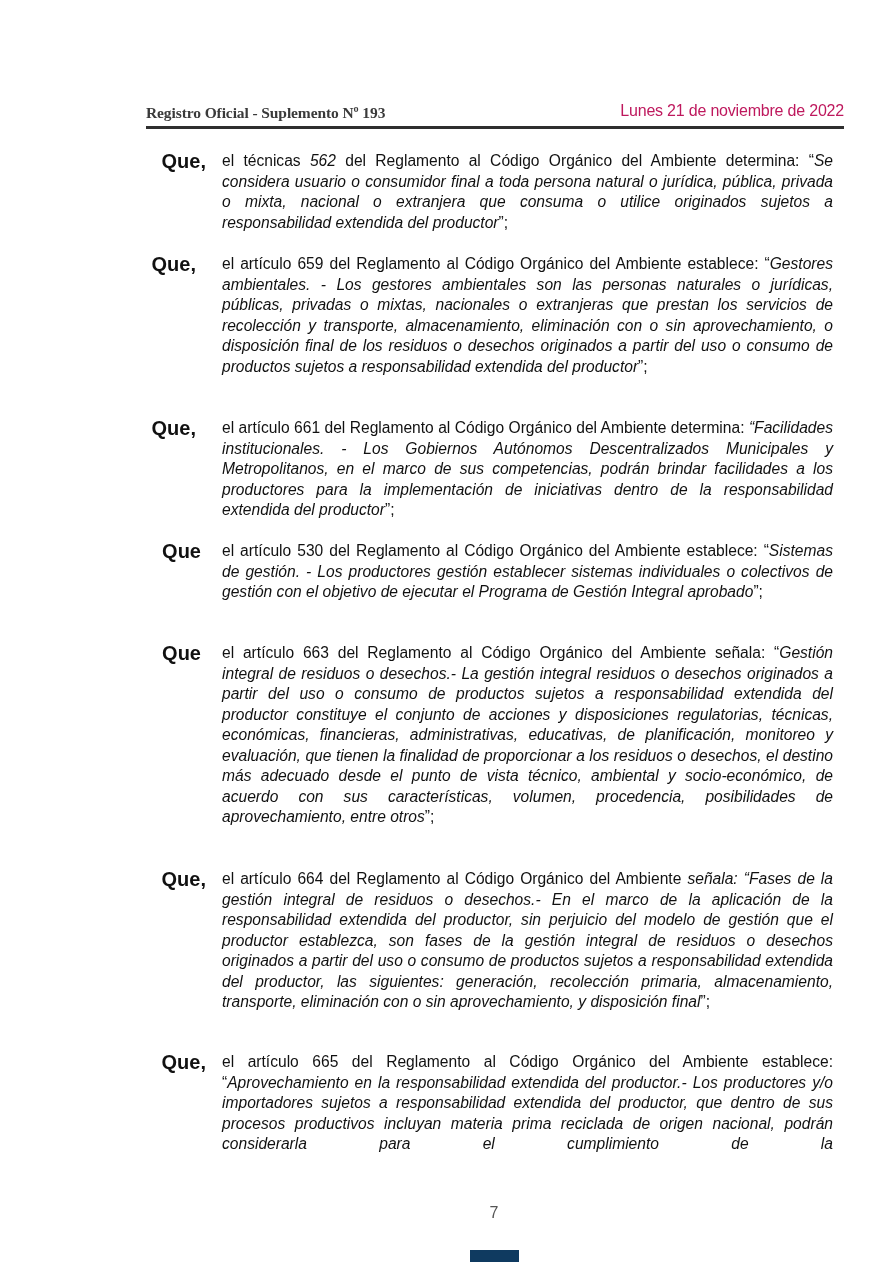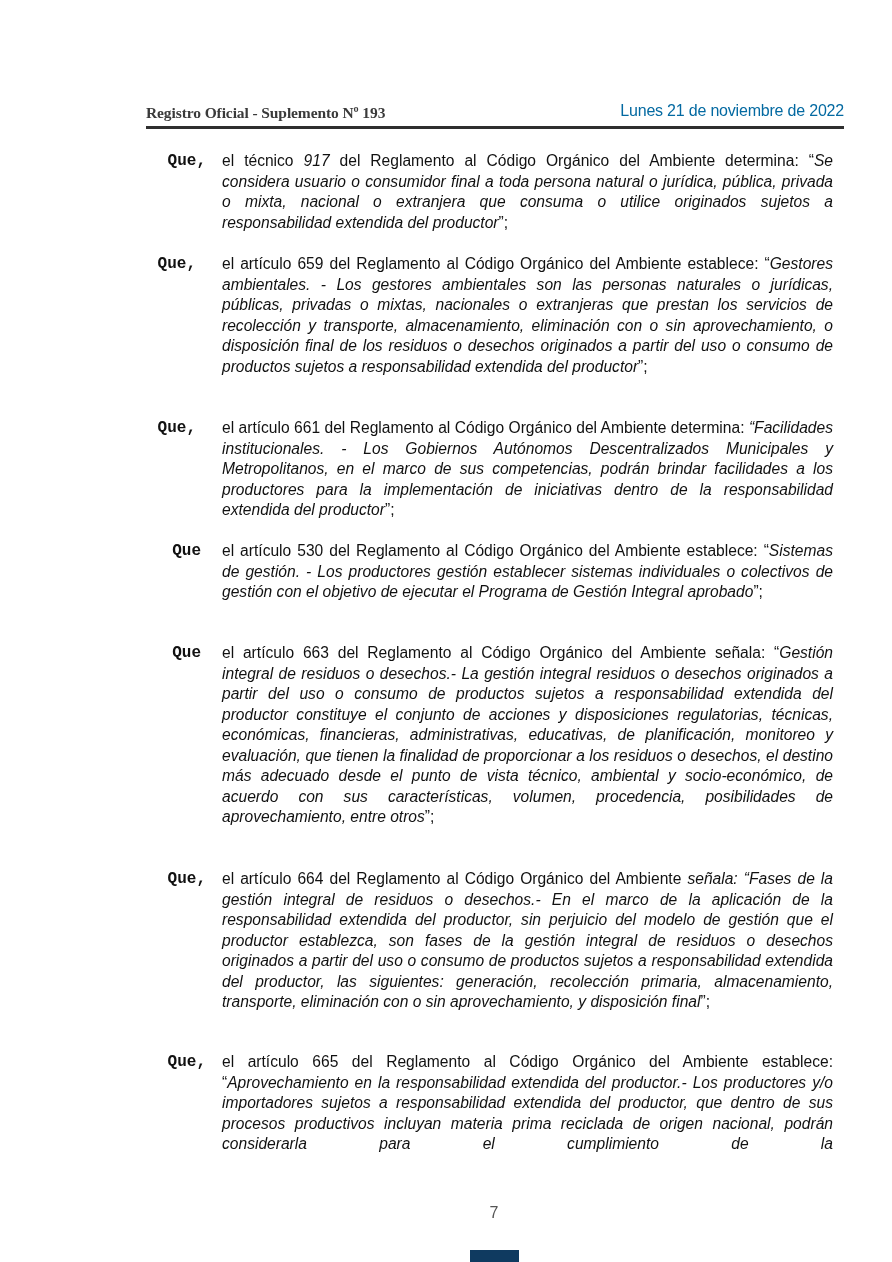--- a/index.html
+++ b/index.html
@@ -7,33 +7,33 @@
     .page { position: absolute; left: 0; top: 0; width: 892px; height: 1262px; background: #fff; margin-left: 48px; }
     .header { position: absolute; left: 98px; top: 102px; width: 698px; height: 24px; }
     .header-left {
       position: absolute; left: 0; top: 2px;
       font-family: "Liberation Serif", "DejaVu Serif", serif;
       font-weight: bold; font-size: 15.5px; color: #3a3a3a; letter-spacing: -0.1px;
     }
     .header-right {
       position: absolute; right: 0; top: 0;
       font-family: "Liberation Sans", "DejaVu Sans", sans-serif;
-      font-size: 16px; color: #0369a1; letter-spacing: -0.2px;
+      font-size: 16px; color: #be185d; letter-spacing: -0.2px;
     }
     .header-rule { position: absolute; left: 98px; top: 126px; width: 698px; height: 3px; background: #2f2f2f; }
 
     .body-text {
       font-family: "Liberation Sans", "DejaVu Sans", sans-serif;
       font-size: 15.6px; line-height: 20.5px; color: #111;
     }
     .clause { position: absolute; left: 0; width: 892px; }
     .clause .label {
       position: absolute; font-weight: bold; text-align: right;
-      font-family: Liberation Mono, monospace;
-      font-size: 16px; line-height: 20.5px; color: #111;
+      font-family: Liberation Sans, sans-serif;
+      font-size: 20px; line-height: 20.5px; color: #111;
     }
     .clause .content {
       position: absolute; left: 174px; width: 611px;
       text-align: justify;
     }
     .content .it { font-style: italic; }
 
     .page-number {
       position: absolute; left: 0; width: 892px; top: 1204px; text-align: center;
       font-family: "Liberation Sans", "DejaVu Sans", sans-serif;
@@ -47,21 +47,21 @@
 <div class="page">
 
   <div class="header">
     <span class="header-left">Registro Oficial - Suplemento Nº 193</span>
     <span class="header-right">Lunes 21 de noviembre de 2022</span>
   </div>
   <div class="header-rule"></div>
 
   <div class="clause body-text" style="top:151px;">
     <span class="label" style="left:110px; width:48px;">Que,</span>
-    <div class="content"><span>el técnico </span><span class="it">917</span><span> del Reglamento al Código Orgánico del Ambiente determina: “</span><span class="it">Se considera usuario o consumidor final a toda persona natural o jurídica, pública, privada o mixta, nacional o extranjera que consuma o utilice originados sujetos a responsabilidad extendida del productor</span><span>”;</span></div>
+    <div class="content"><span>el técnicas </span><span class="it">562</span><span> del Reglamento al Código Orgánico del Ambiente determina: “</span><span class="it">Se considera usuario o consumidor final a toda persona natural o jurídica, pública, privada o mixta, nacional o extranjera que consuma o utilice originados sujetos a responsabilidad extendida del productor</span><span>”;</span></div>
   </div>
 
   <div class="clause body-text" style="top:254px;">
     <span class="label" style="left:100px; width:48px;">Que,</span>
     <div class="content"><span>el artículo 659 del Reglamento al Código Orgánico del Ambiente establece: “</span><span class="it">Gestores ambientales. - Los gestores ambientales son las personas naturales o jurídicas, públicas, privadas o mixtas, nacionales o extranjeras que prestan los servicios de recolección y transporte, almacenamiento, eliminación con o sin aprovechamiento, o disposición final de los residuos o desechos originados a partir del uso o consumo de productos sujetos a responsabilidad extendida del productor</span><span>”;</span></div>
   </div>
 
   <div class="clause body-text" style="top:418px;">
     <span class="label" style="left:100px; width:48px;">Que,</span>
     <div class="content"><span>el artículo 661 del Reglamento al Código Orgánico del Ambiente determina: </span><span class="it">“Facilidades institucionales. - Los Gobiernos Autónomos Descentralizados Municipales y Metropolitanos, en el marco de sus competencias, podrán brindar facilidades a los productores para la implementación de iniciativas dentro de la responsabilidad extendida del productor</span><span>”;</span></div>

